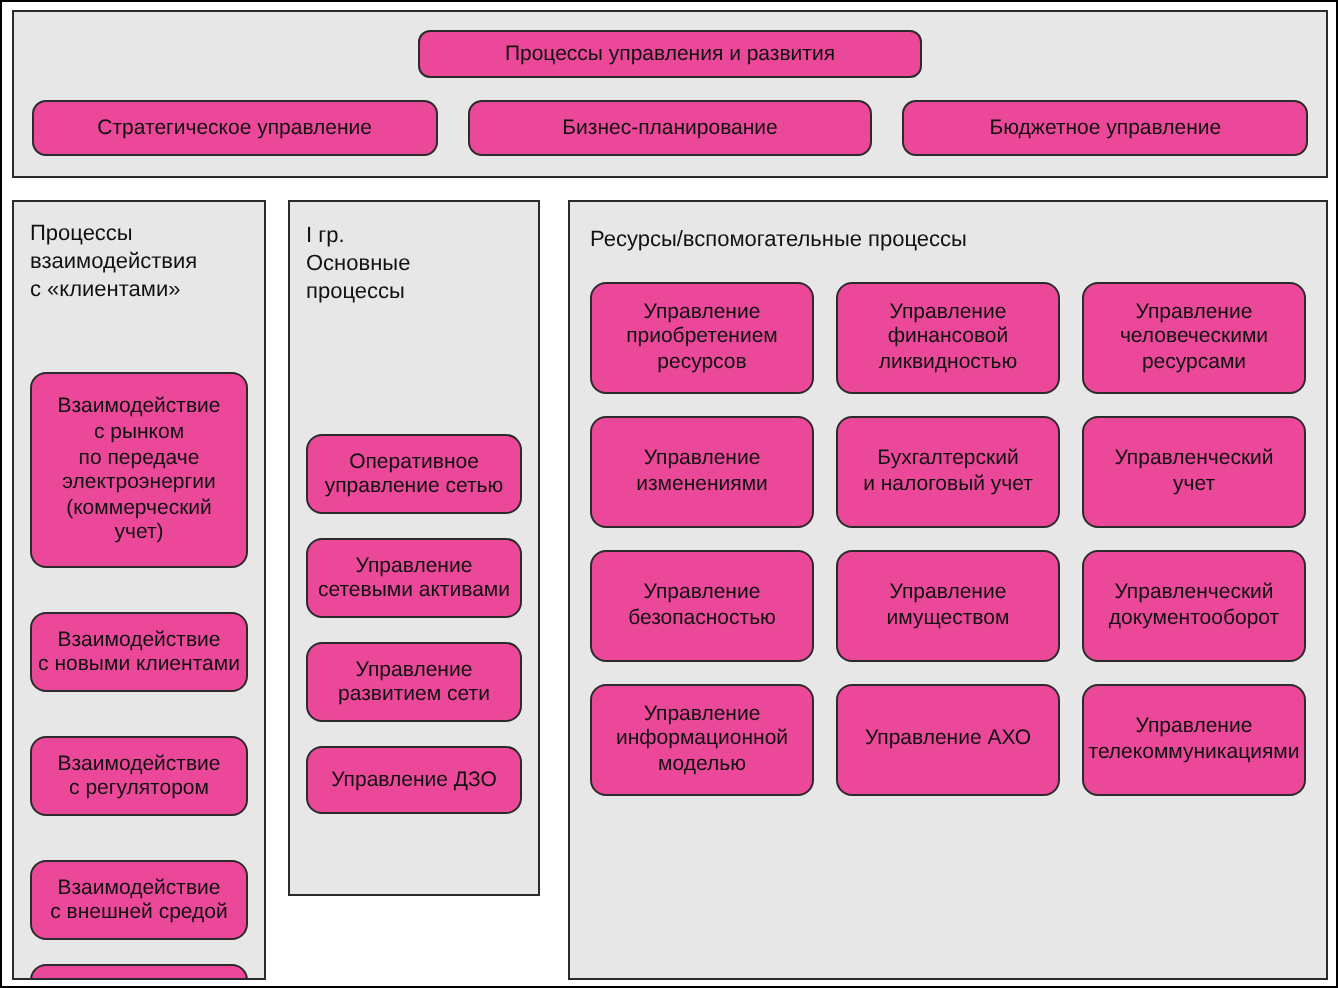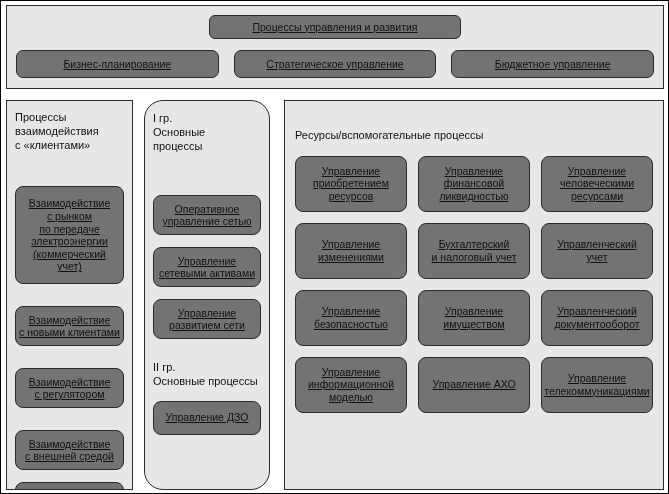--- a/index.html
+++ b/index.html
@@ -24,74 +24,73 @@
 
   .panel-title {
     text-align: left;
     font-size: 11px;
     line-height: 1.25;
     white-space: pre-line;
     color: #111;
   }
 
   .box {
-    background: #737373;
+    background: #ec4899;
     border: 1px solid #2b2b2b;
     border-radius: 8px;
     display: flex;
     align-items: center;
     justify-content: center;
     text-align: center;
     white-space: pre-line;
     font-size: 10.5px;
     line-height: 1.2;
     padding: 3px 2px;
     color: #111;
-    text-decoration: underline;
   }
 
   
   .panel.top { left: 5px; top: 4px; width: 658px; height: 84px; }
   .top-title { width: 252px; height: 24px; margin: 9px auto 0; border-radius: 6px; }
   .top-row { display: flex; gap: 15px; margin: 11px 9px 0; }
   .top-row .box { flex: 1; height: 28px; border-radius: 7px; }
 
   
   .panel.left { left: 5px; top: 99px; width: 127px; height: 390px; padding: 10px 8px 0; }
   .left-box-tall { margin-top: 34px; height: 98px; }
   .left-box { margin-top: 22px; height: 40px; }
   .partial-box { margin-top: 12px; height: 18px; border-radius: 8px 8px 0 0; }
 
   
-  .panel.mid { left: 143px; top: 99px; width: 126px; height: 390px; padding: 11px 8px 0; border-radius: 19px; }
+  .panel.mid { left: 143px; top: 99px; width: 126px; height: 348px; padding: 11px 8px 0; }
   .mid-box { margin-top: 12px; height: 40px; }
-  .mid-box-first { margin-top: 42px; }
+  .mid-box-first { margin-top: 64px; }
   .group2-title { margin-top: 22px; }
   .mid-box-last { margin-top: 12px; height: 34px; }
 
   
-  .panel.right { left: 283px; top: 99px; width: 380px; height: 390px; padding: 28px 10px 0; }
+  .panel.right { left: 283px; top: 99px; width: 380px; height: 390px; padding: 13px 10px 0; }
   .panel.right .panel-title { margin-bottom: 13px; }
   .res-grid {
     display: grid;
     grid-template-columns: repeat(3, 1fr);
     gap: 11px;
     grid-auto-rows: 56px;
   }
 </style>
 </head>
 <body>
 
 <div class="canvas">
 
   <section class="panel top">
     <div class="box top-title">Процессы управления и развития</div>
     <div class="top-row">
+      <div class="box">Стратегическое управление</div>
       <div class="box">Бизнес-планирование</div>
-      <div class="box">Стратегическое управление</div>
       <div class="box">Бюджетное управление</div>
     </div>
   </section>
 
   <section class="panel left">
     <div class="panel-title">Процессы
 взаимодействия
 с «клиентами»</div>
     <div class="box left-box-tall">Взаимодействие
 с рынком
@@ -111,22 +110,20 @@
   <section class="panel mid">
     <div class="panel-title">I гр.
 Основные
 процессы</div>
     <div class="box mid-box mid-box-first">Оперативное
 управление сетью</div>
     <div class="box mid-box">Управление
 сетевыми активами</div>
     <div class="box mid-box">Управление
 развитием сети</div>
-    <div class="panel-title group2-title">II гр.
-Основные процессы</div>
     <div class="box mid-box-last">Управление ДЗО</div>
   </section>
 
   <section class="panel right">
     <div class="panel-title">Ресурсы/вспомогательные процессы</div>
     <div class="res-grid">
       <div class="box">Управление
 приобретением
 ресурсов</div>
       <div class="box">Управление

